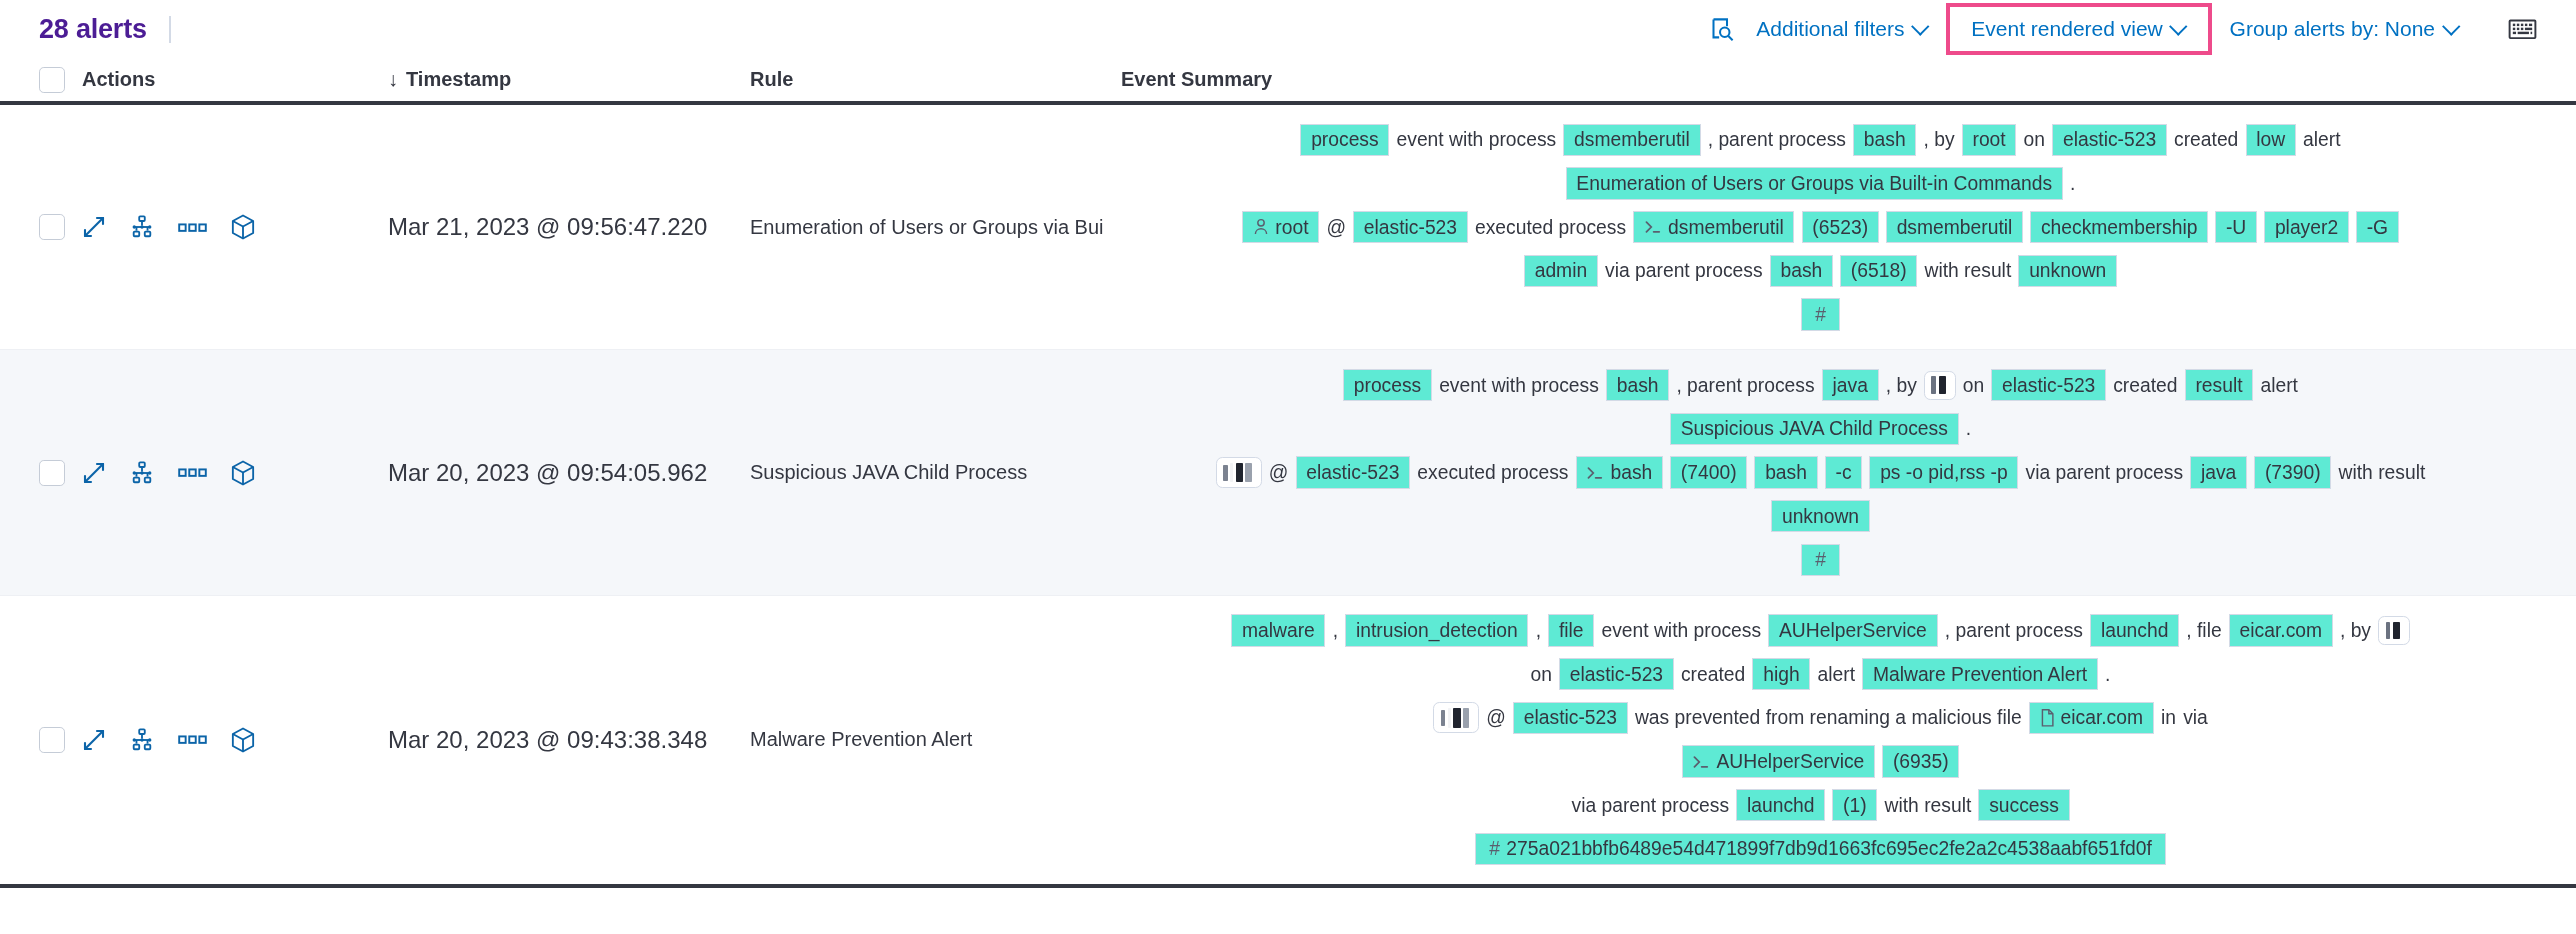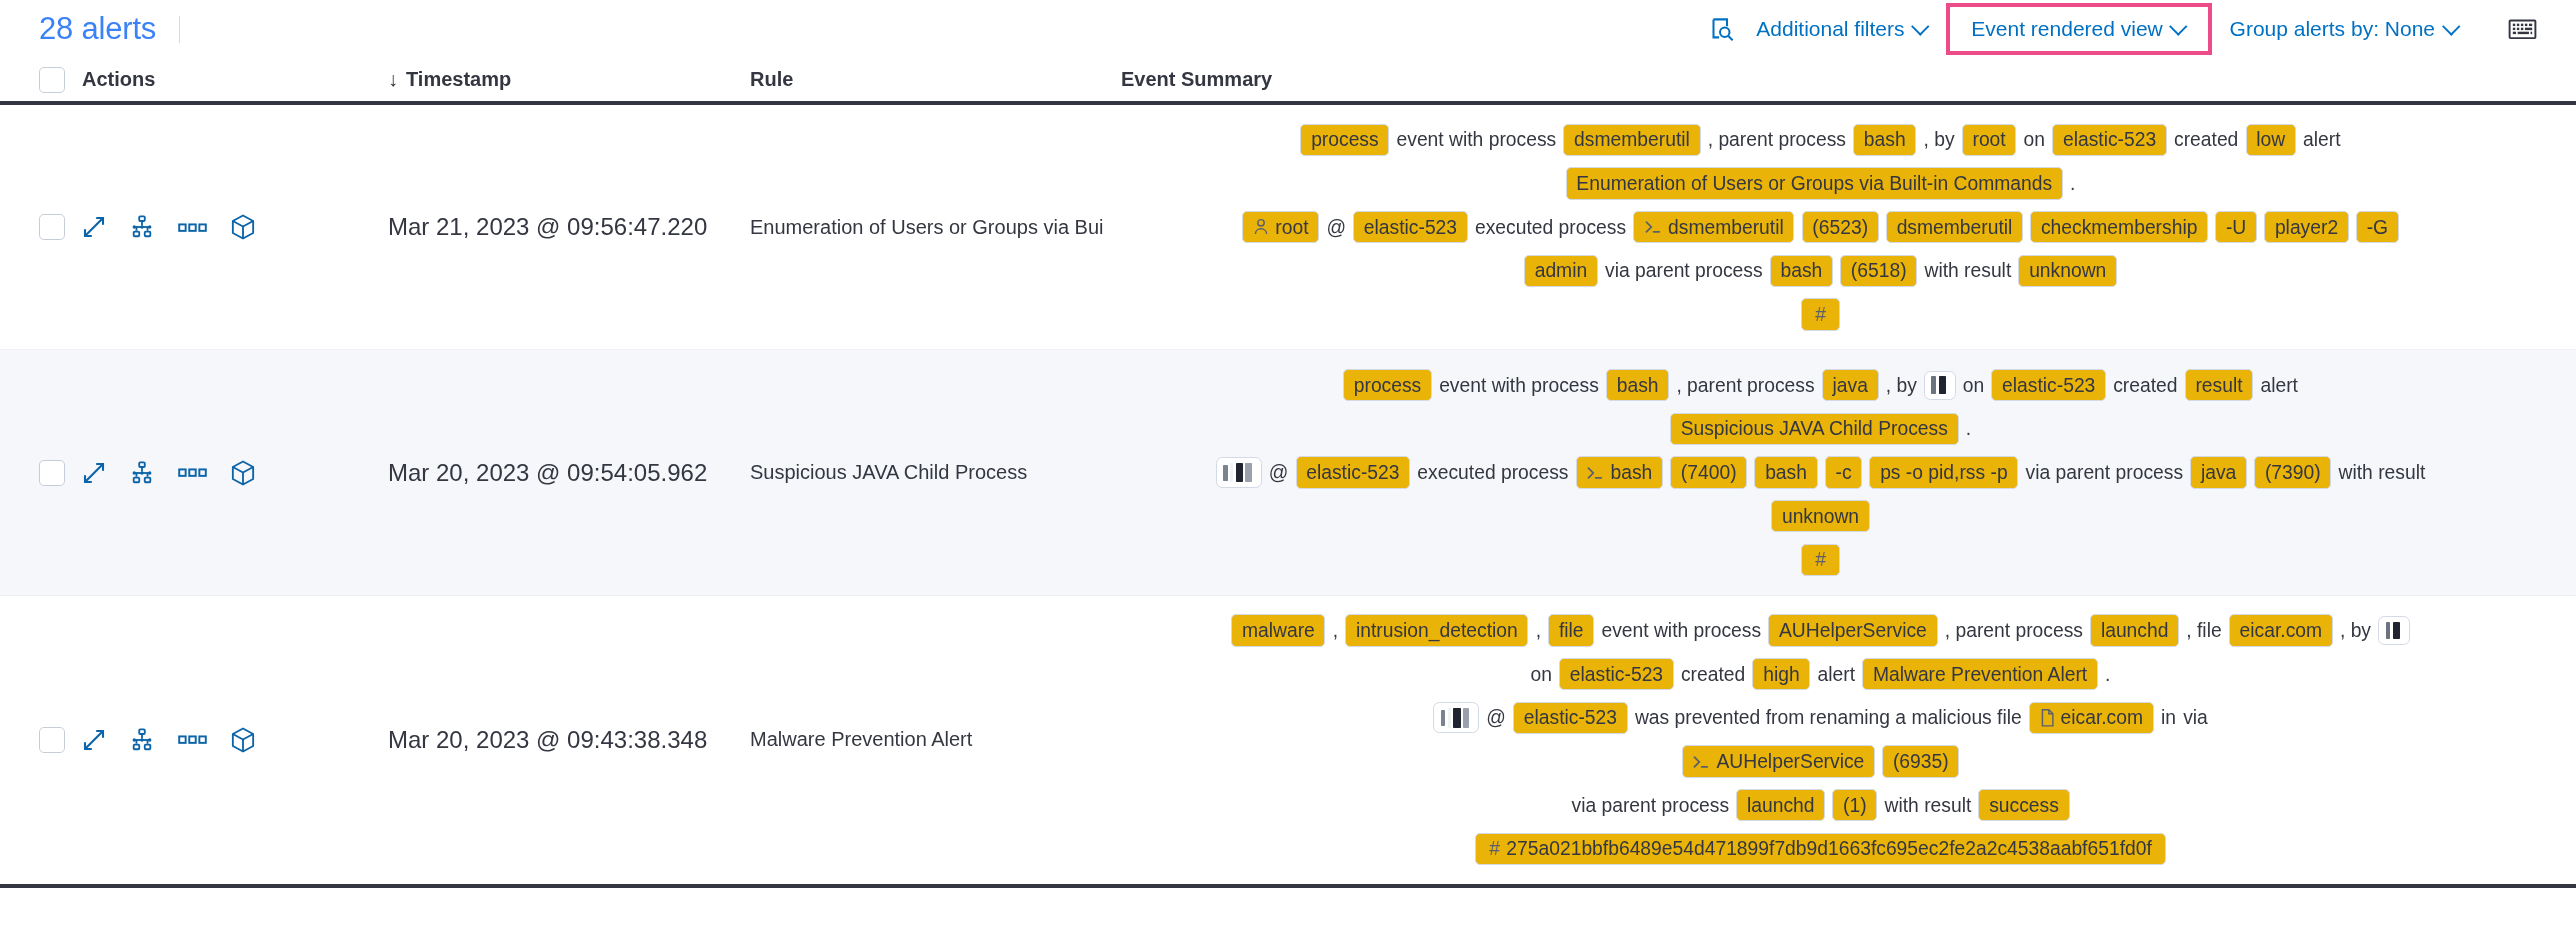--- a/index.html
+++ b/index.html
@@ -17,23 +17,23 @@
 
   
   .toolbar {
     position: relative;
     height: 58px;
     display: flex;
     align-items: center;
     padding: 0 35px 0 39px;
   }
   .alerts-count {
-    font-size: 31px;
-    font-weight: 400;
-    color: #3b82f6;
+    font-size: 27px;
+    font-weight: 700;
+    color: #4c1d95;
     letter-spacing: -0.2px;
   }
   .vdivider {
     width: 1.6px;
     height: 27px;
     background: #d3dae6;
     margin-left: 22.6px;
   }
   .toolbar-spacer { flex: 1 1 auto; }
 
@@ -170,22 +170,22 @@
   .tok {
     white-space: nowrap;
     font-size: 19.3px;
     color: #343741;
   }
   .chip {
     display: inline-flex;
     align-items: center;
     gap: 6.4px;
     border: 1.6px solid #d3dae6;
-    border-radius: 5px;
-    background: #eab308;
+    border-radius: 0;
+    background: #5eead4;
     padding: 5.6px 9.7px;
     font-size: 19.3px;
     color: #343741;
     white-space: nowrap;
     cursor: pointer;
     line-height: 1;
   }
   .chip .glyph {
     display: inline-flex;
     align-items: center;

